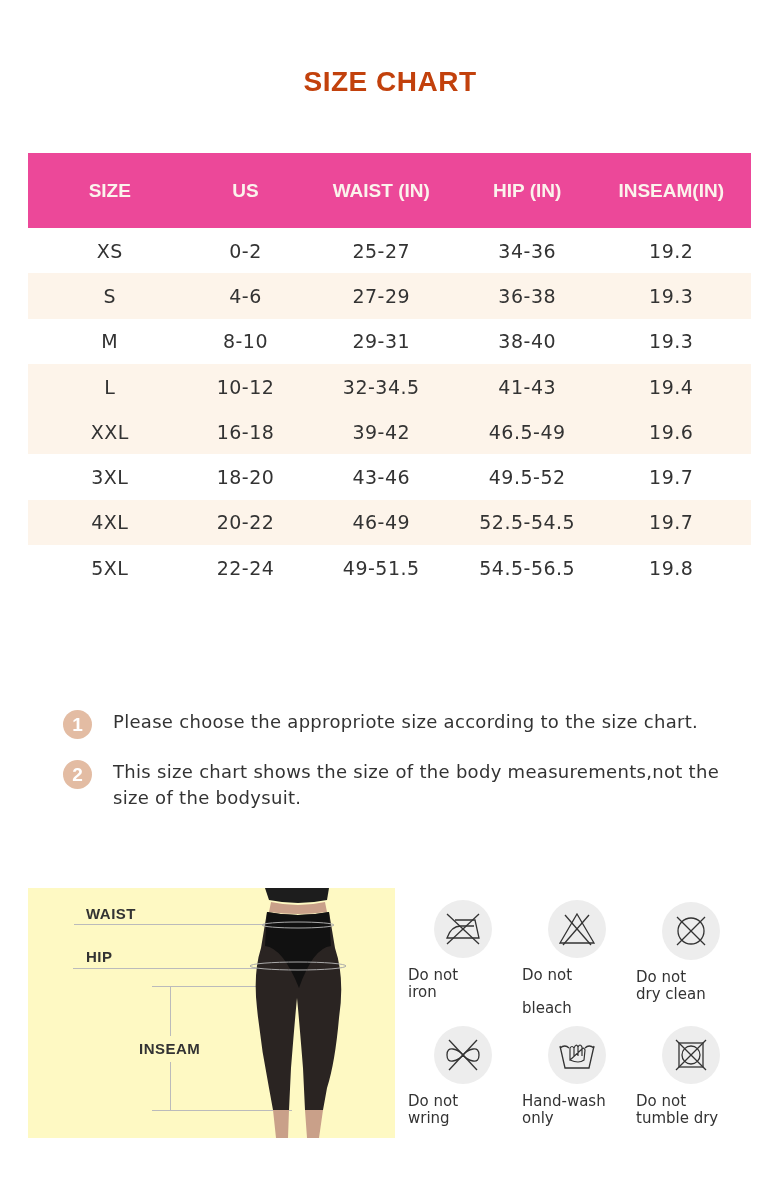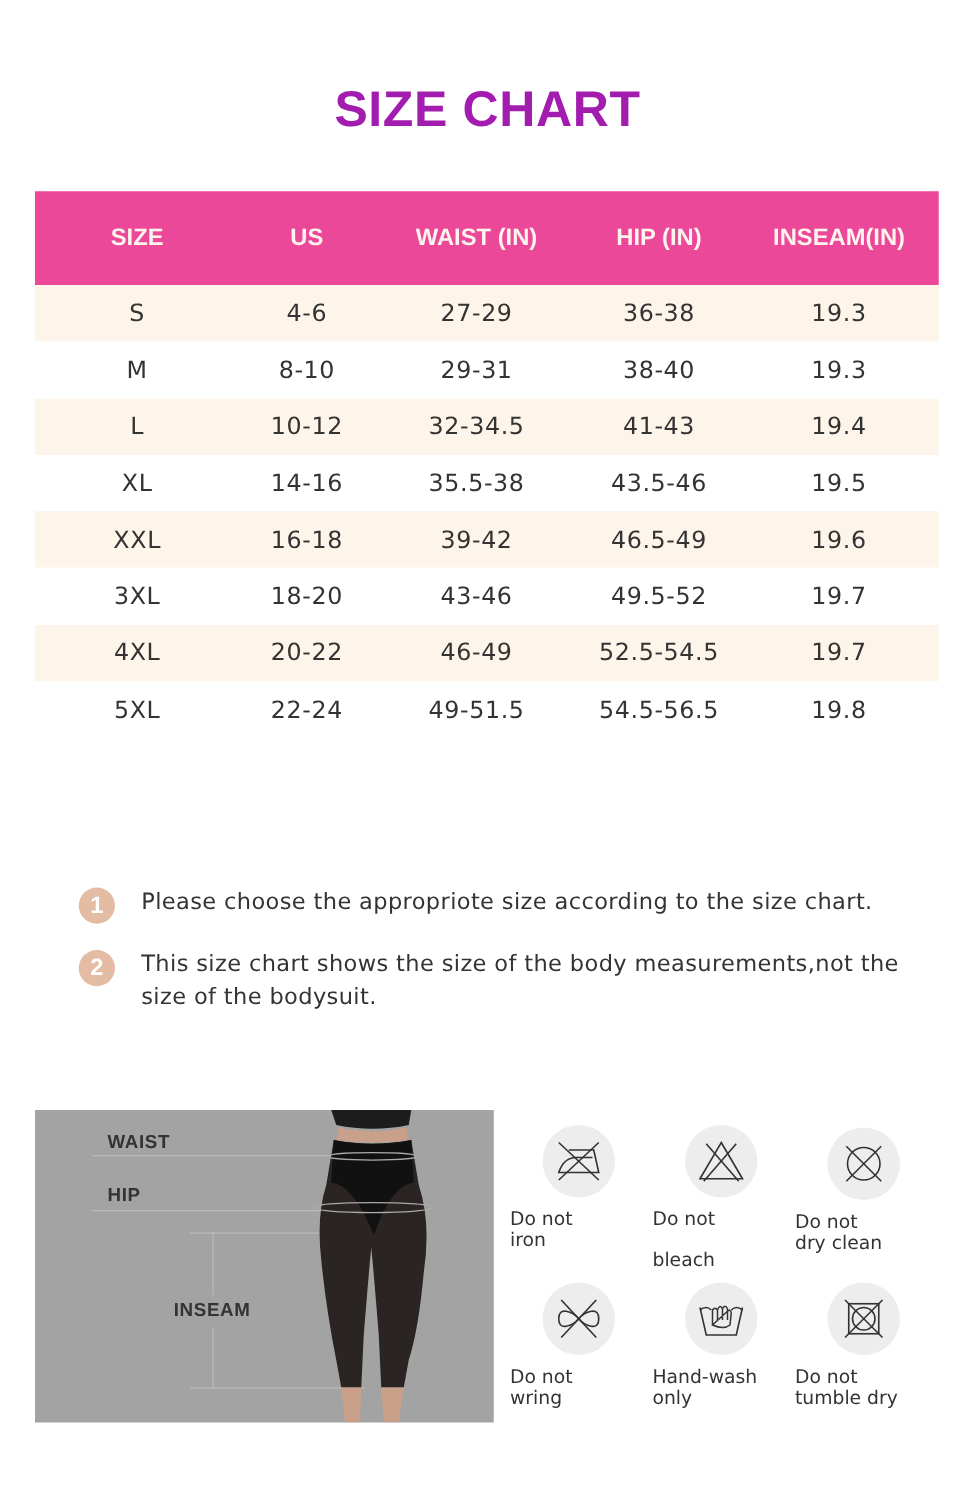--- a/index.html
+++ b/index.html
@@ -1,36 +1,36 @@
 <!DOCTYPE html>
 <html><head>
 <meta charset="utf-8">
 <style>
   html, body { margin:0; padding:0; background:#ffffff; }
   body { width:780px; height:1196px; position:relative; overflow:hidden;
          font-family:"DejaVu Sans", "Liberation Sans", sans-serif; color:#333; }
   .title { position:absolute; top:66px; left:0; width:780px; text-align:center;
-           font-family:"Liberation Sans", sans-serif; font-weight:bold; font-size:40px;
-           color:#a21caf; letter-spacing:0.5px; }
+           font-family:"Liberation Sans", sans-serif; font-weight:bold; font-size:28px;
+           color:#c2410c; letter-spacing:0.5px; }
   .table { position:absolute; left:28px; top:153px; width:723px; }
   .thead { height:75px; background:#ec4899; display:flex; align-items:center; }
   .th { color:#fbf3ec; font-family:"Liberation Sans", sans-serif; font-weight:bold;
         font-size:19px; text-align:center; }
   .row { height:45.3px; display:flex; align-items:center; }
   .row.alt { background:#fdf4ea; }
   .td { font-size:19px; color:#333; text-align:center; letter-spacing:0.5px; }
   .c0 { width:168px; } .c1 { width:111px; } .c2 { width:168px; }
   .c3 { width:132px; } .c4 { width:164px; }
   .notes { position:absolute; left:63px; top:709px; width:700px; }
   .note { display:flex; align-items:flex-start; margin-bottom:20px; }
   .badge { width:29px; height:29px; border-radius:50%; background:#e3bca3; color:#fff;
            font-family:"Liberation Sans", sans-serif; font-weight:bold; font-size:19px;
            display:flex; align-items:center; justify-content:center; flex-shrink:0; margin-right:21px; margin-top:1px; }
   .note-text { font-size:18px; color:#333; line-height:26px; letter-spacing:0.3px; }
-  .figure { position:absolute; left:28px; top:888px; width:367px; height:250px; background:#a3a3a3; overflow:hidden; }
+  .figure { position:absolute; left:28px; top:888px; width:367px; height:250px; background:#fef9c3; overflow:hidden; }
   .fig-label { position:absolute; font-family:"Liberation Sans", sans-serif; font-weight:bold; font-size:15px; color:#333; letter-spacing:0.5px; }
   .hline { position:absolute; height:1px; background:#bbb; }
   .vline { position:absolute; width:1px; background:#bbb; }
   .care { position:absolute; left:420px; top:900px; width:340px; }
   .care-item { position:absolute; width:110px; text-align:left; }
   .care-circle { width:58px; height:58px; border-radius:50%; background:#ededed; margin:0 auto;
                  display:flex; align-items:center; justify-content:center; }
   .care-label { font-size:15px; color:#333; line-height:17px; margin-top:9px; }
 </style>
 </head>
@@ -39,47 +39,47 @@
 <div class="title">SIZE CHART</div>
 
 <div class="table">
   <div class="thead">
     <div class="th c0">SIZE</div>
     <div class="th c1">US</div>
     <div class="th c2">WAIST (IN)</div>
     <div class="th c3">HIP (IN)</div>
     <div class="th c4">INSEAM(IN)</div>
   </div>
+  <div class="row">
+    <div class="td c0">XS</div>
+    <div class="td c1">0-2</div>
+    <div class="td c2">25-27</div>
+    <div class="td c3">34-36</div>
+    <div class="td c4">19.2</div>
+  </div>
   <div class="row alt">
     <div class="td c0">S</div>
     <div class="td c1">4-6</div>
     <div class="td c2">27-29</div>
     <div class="td c3">36-38</div>
     <div class="td c4">19.3</div>
   </div>
   <div class="row">
     <div class="td c0">M</div>
     <div class="td c1">8-10</div>
     <div class="td c2">29-31</div>
     <div class="td c3">38-40</div>
     <div class="td c4">19.3</div>
   </div>
   <div class="row alt">
     <div class="td c0">L</div>
     <div class="td c1">10-12</div>
     <div class="td c2">32-34.5</div>
     <div class="td c3">41-43</div>
     <div class="td c4">19.4</div>
-  </div>
-  <div class="row">
-    <div class="td c0">XL</div>
-    <div class="td c1">14-16</div>
-    <div class="td c2">35.5-38</div>
-    <div class="td c3">43.5-46</div>
-    <div class="td c4">19.5</div>
   </div>
   <div class="row alt">
     <div class="td c0">XXL</div>
     <div class="td c1">16-18</div>
     <div class="td c2">39-42</div>
     <div class="td c3">46.5-49</div>
     <div class="td c4">19.6</div>
   </div>
   <div class="row">
     <div class="td c0">3XL</div>

